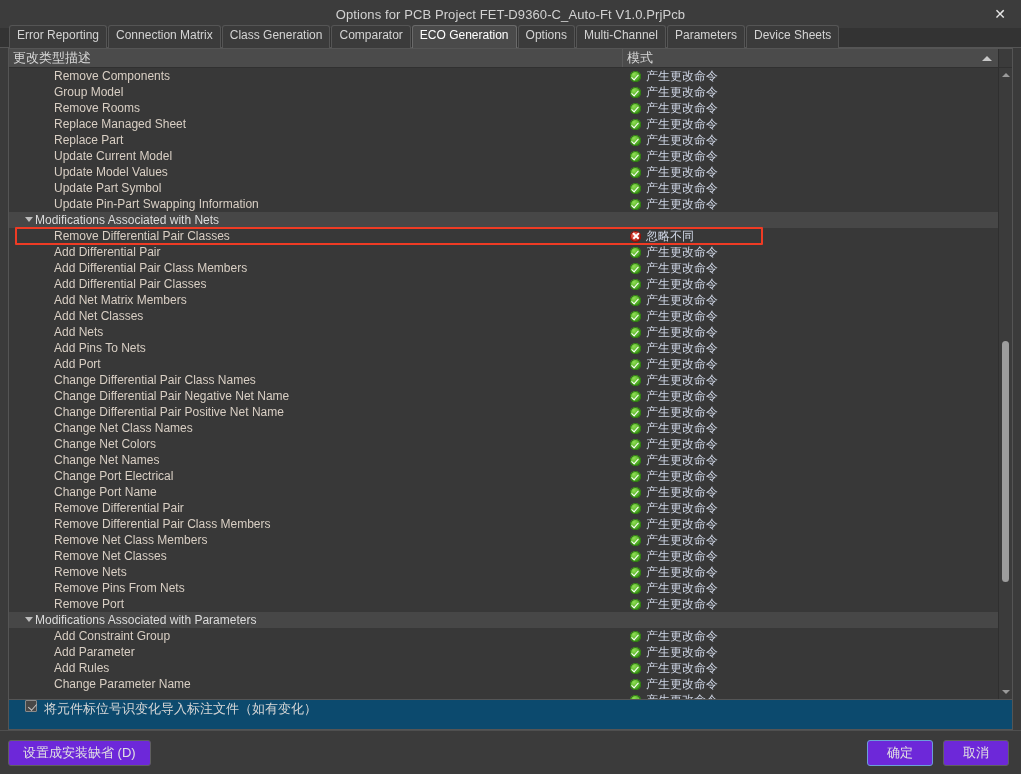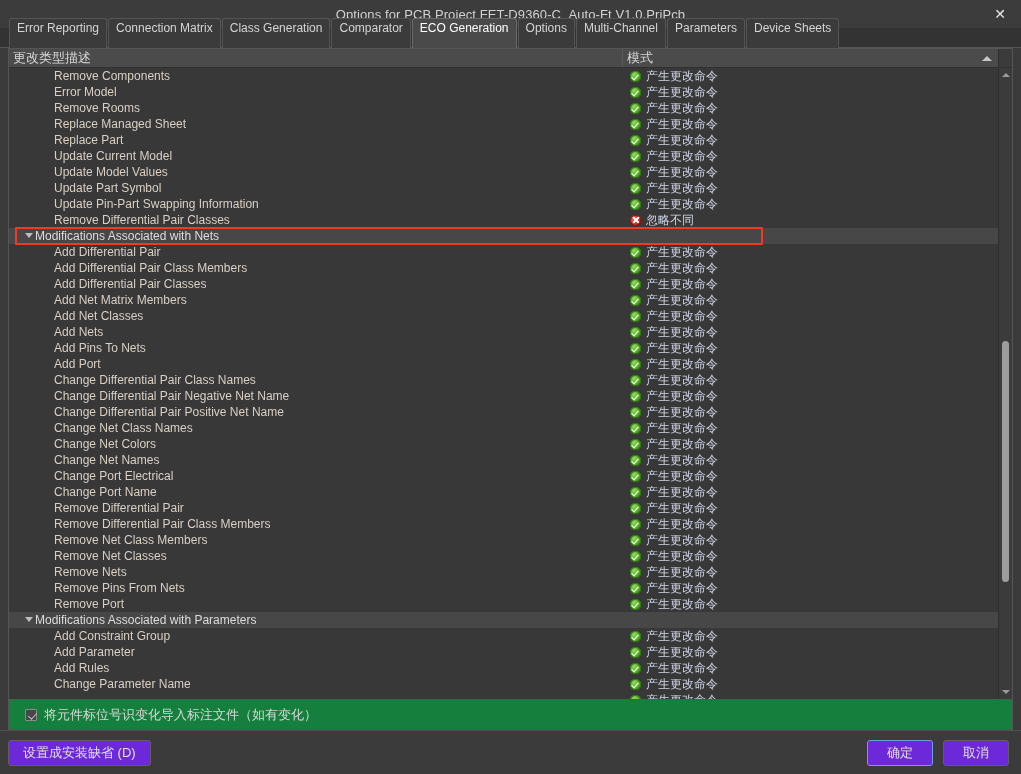--- a/index.html
+++ b/index.html
@@ -58,21 +58,21 @@
     position: relative;
   }
   .tabstrip::after {
     content: "";
     position: absolute;
     left: 0; right: 0; bottom: 0;
     height: 1px;
     background: #555;
   }
   .tab {
-    height: 30px;
+    height: 23px;
     line-height: 18px;
     padding: 0 7px;
     font-size: 12px;
     color: #d4d4d4;
     background: #3b3b3b;
     border: 1px solid #555555;
     border-bottom: none;
     border-radius: 3px 3px 0 0;
     margin-right: 1px;
     white-space: nowrap;
@@ -289,23 +289,22 @@
     border-radius: 4px;
     cursor: pointer;
   }
 
   
   .opt-box {
     flex: 0 0 30px;
     border: 1px solid #555555;
     border-top: none;
     display: flex;
-    align-items: center;
     padding-left: 16px;
-    background: #15803d;
+    background: #0c4a6e;
   }
   .cbox {
     width: 12px; height: 12px;
     border: 1px solid #8a8a8a;
     background: #474747;
     display: inline-block;
     position: relative;
     margin-right: 7px;
     flex: 0 0 12px;
     cursor: pointer;
@@ -400,21 +399,21 @@
       <div class="rows-outer">
         <div class="rows" id="rows">
             <div class="row">
               <div class="desc">Remove Components</div>
               <div class="mode">
                 <span class="ico ok"></span>
                 <span>产生更改命令</span>
               </div>
             </div>
             <div class="row">
-              <div class="desc">Error Model</div>
+              <div class="desc">Group Model</div>
               <div class="mode">
                 <span class="ico ok"></span>
                 <span>产生更改命令</span>
               </div>
             </div>
             <div class="row">
               <div class="desc">Remove Rooms</div>
               <div class="mode">
                 <span class="ico ok"></span>
                 <span>产生更改命令</span>
@@ -453,34 +452,34 @@
               <div class="mode">
                 <span class="ico ok"></span>
                 <span>产生更改命令</span>
               </div>
             </div>
             <div class="row">
               <div class="desc">Update Pin-Part Swapping Information</div>
               <div class="mode">
                 <span class="ico ok"></span>
                 <span>产生更改命令</span>
-              </div>
-            </div>
-            <div class="row">
-              <div class="desc">Remove Differential Pair Classes</div>
-              <div class="mode">
-                <span class="ico no"></span>
-                <span>忽略不同</span>
               </div>
             </div>
             <div class="row group">
               <span class="twisty"></span>
               <div class="desc">Modifications Associated with Nets</div>
               <div class="mode">
                 <span></span>
+              </div>
+            </div>
+            <div class="row">
+              <div class="desc">Remove Differential Pair Classes</div>
+              <div class="mode">
+                <span class="ico no"></span>
+                <span>忽略不同</span>
               </div>
             </div>
             <div class="row">
               <div class="desc">Add Differential Pair</div>
               <div class="mode">
                 <span class="ico ok"></span>
                 <span>产生更改命令</span>
               </div>
             </div>
             <div class="row">

